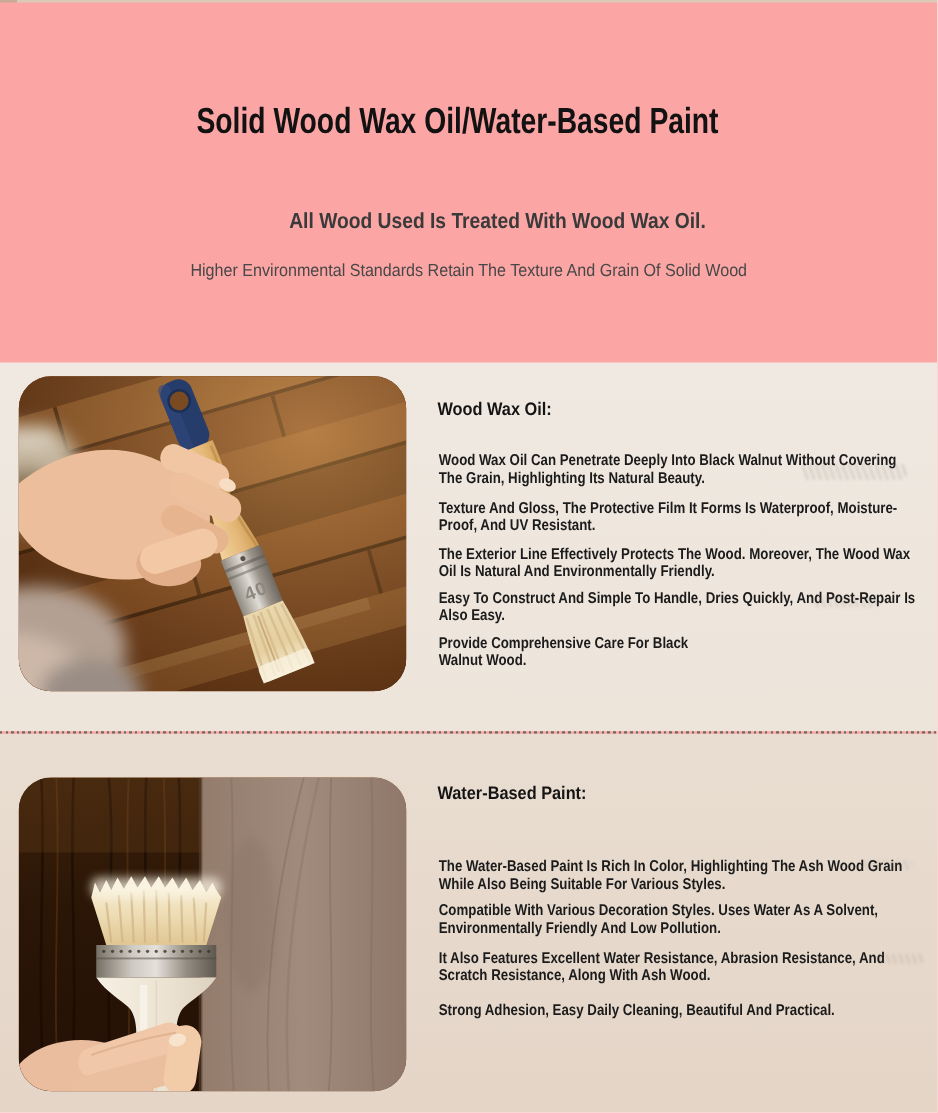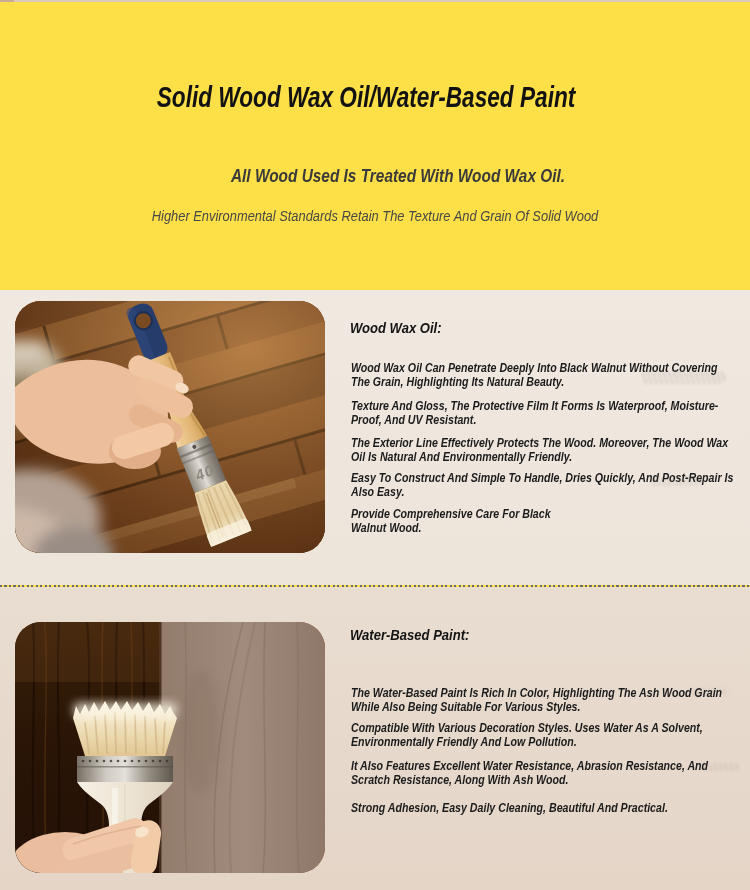--- a/index.html
+++ b/index.html
@@ -1,21 +1,20 @@
 <!DOCTYPE html>
 <html><head>
 <meta charset="utf-8">
 <style>
   * { margin:0; padding:0; box-sizing:border-box; }
   html,body { background:#ffffff; }
   .page {
     position:relative; width:750px; height:890px; overflow:hidden;
-    background:#fde047;
+    background:#fca5a5;
     font-family:"Liberation Sans", sans-serif;
-    font-style:italic;
   }
   
   .top-line{
     position:absolute; top:0; left:0; width:750px; height:2px;
     background:linear-gradient(90deg,#c8ab96 0 14px,#ddc9b8 14px);
   }
   
   .product-title{
     position:absolute; top:81px; left:0; right:18px;
     text-align:center; font-size:29px; font-weight:bold; color:#121212;

